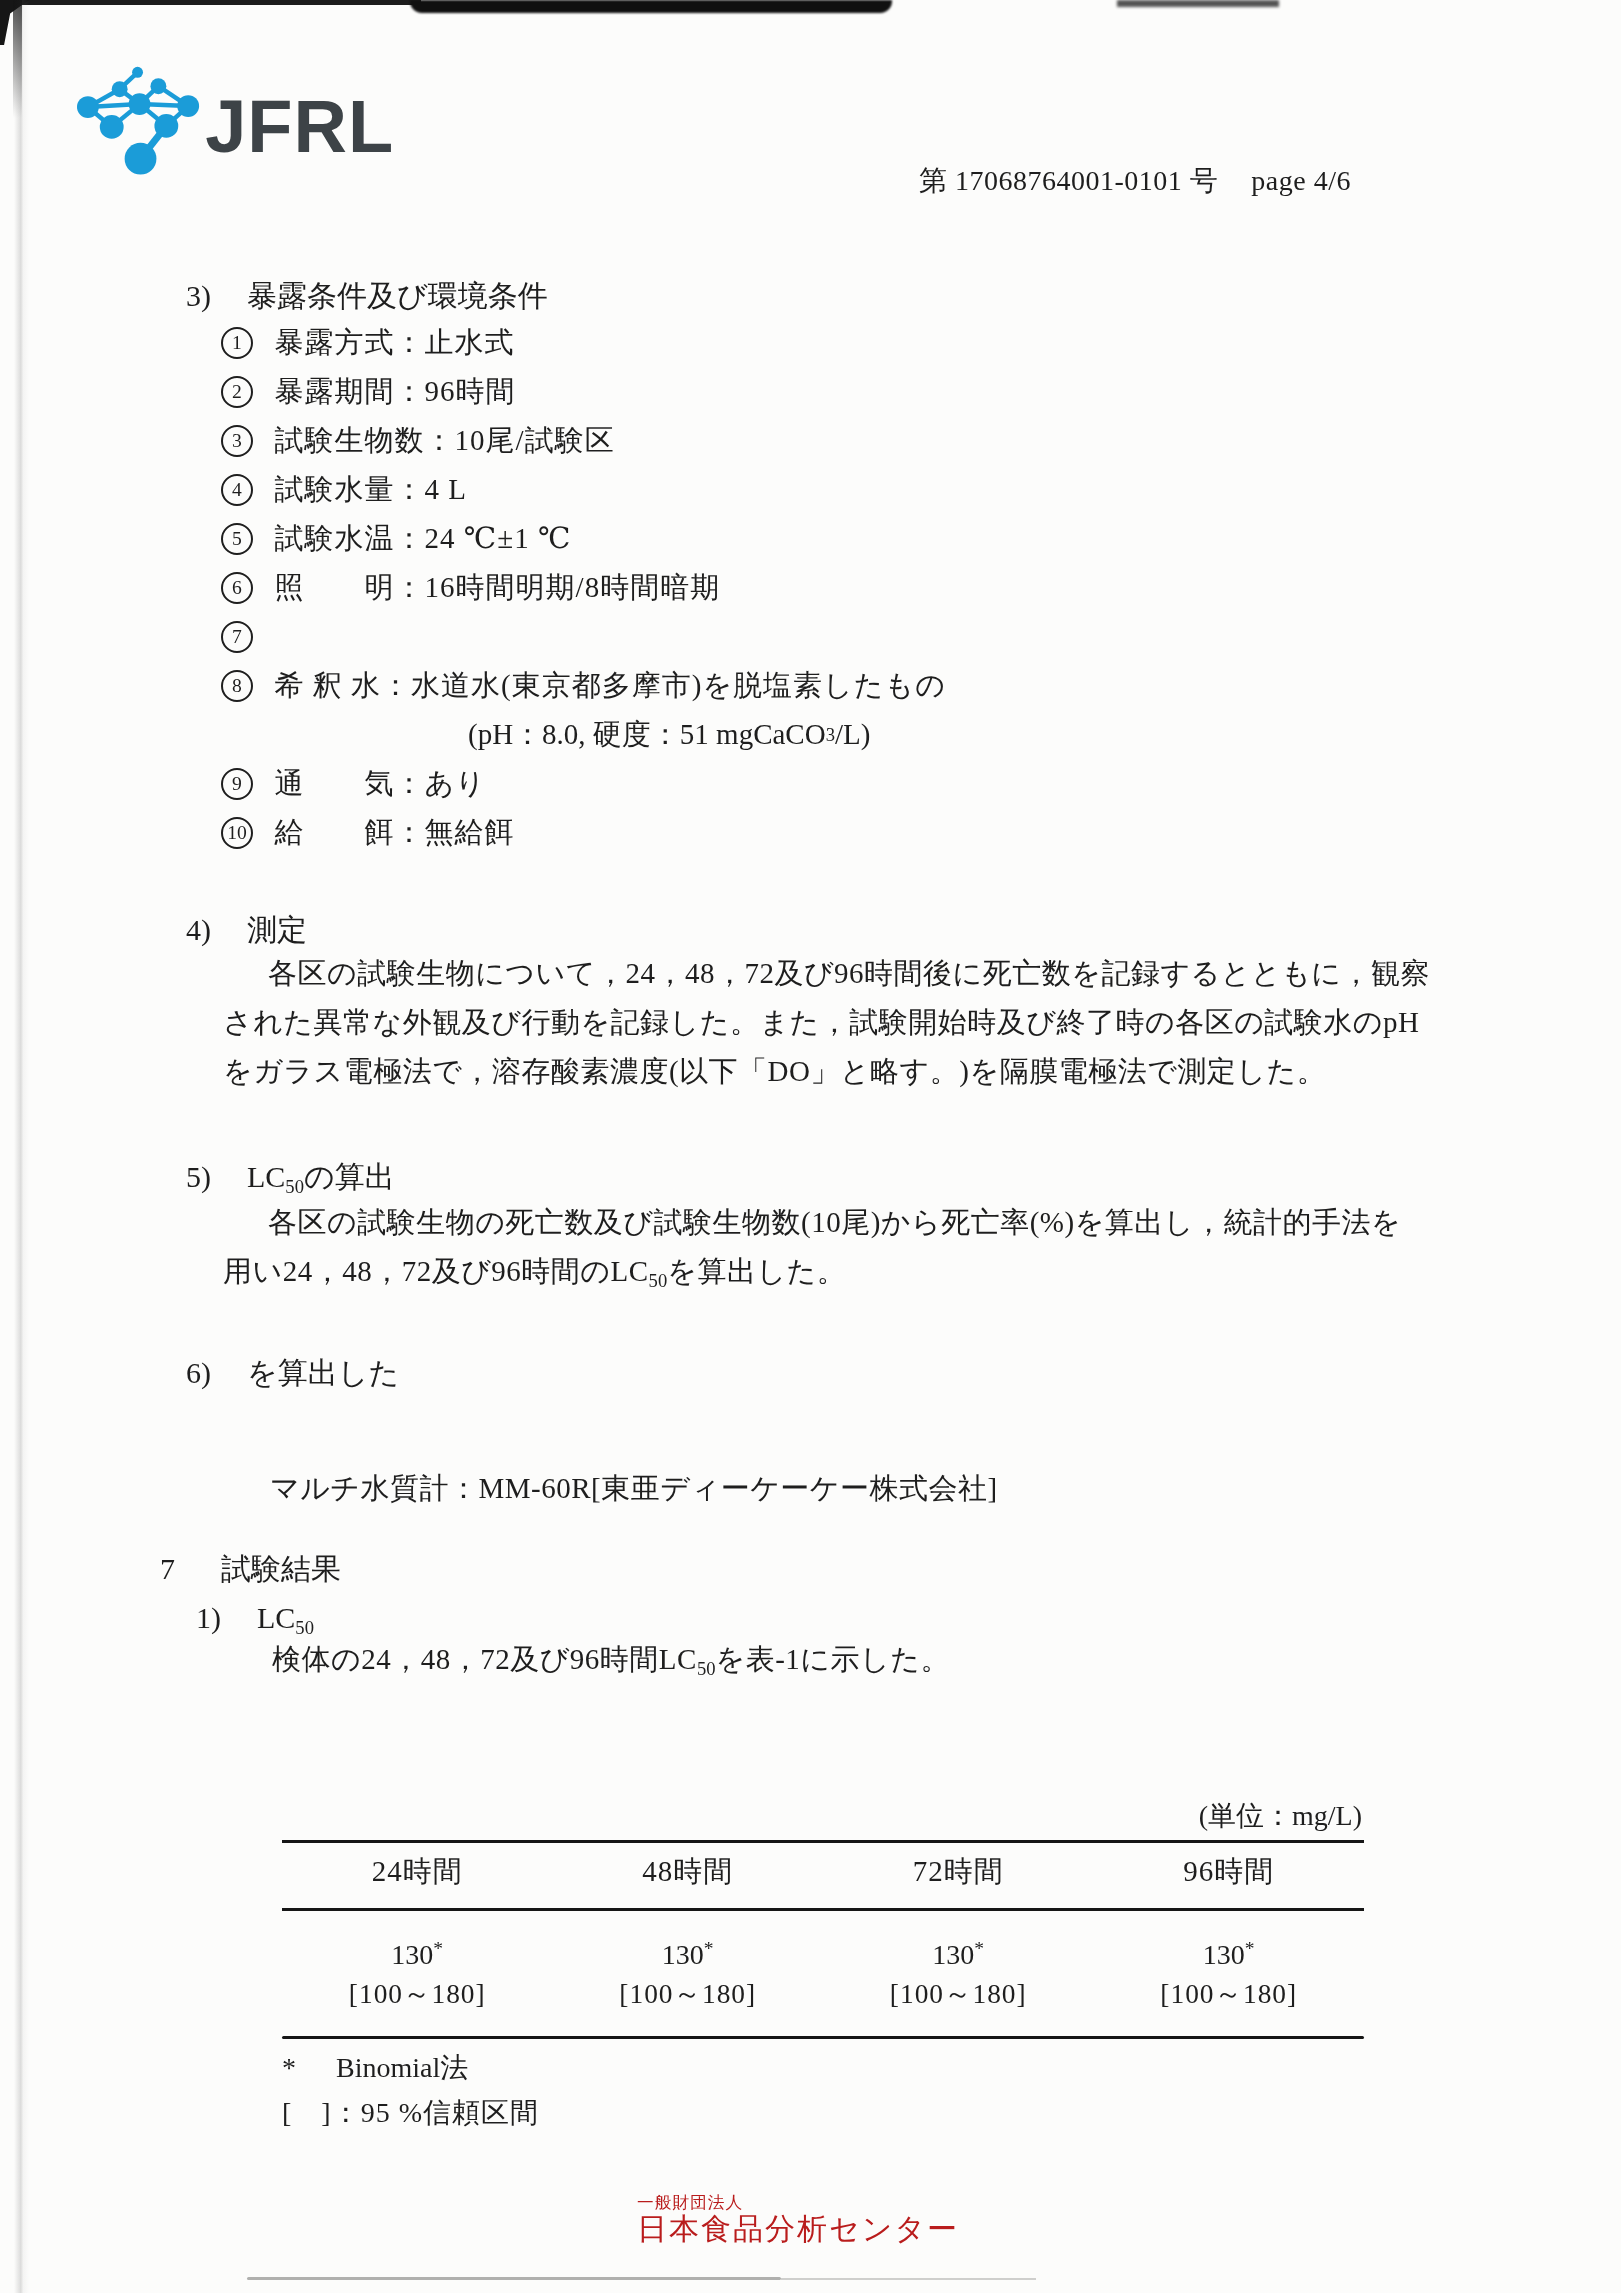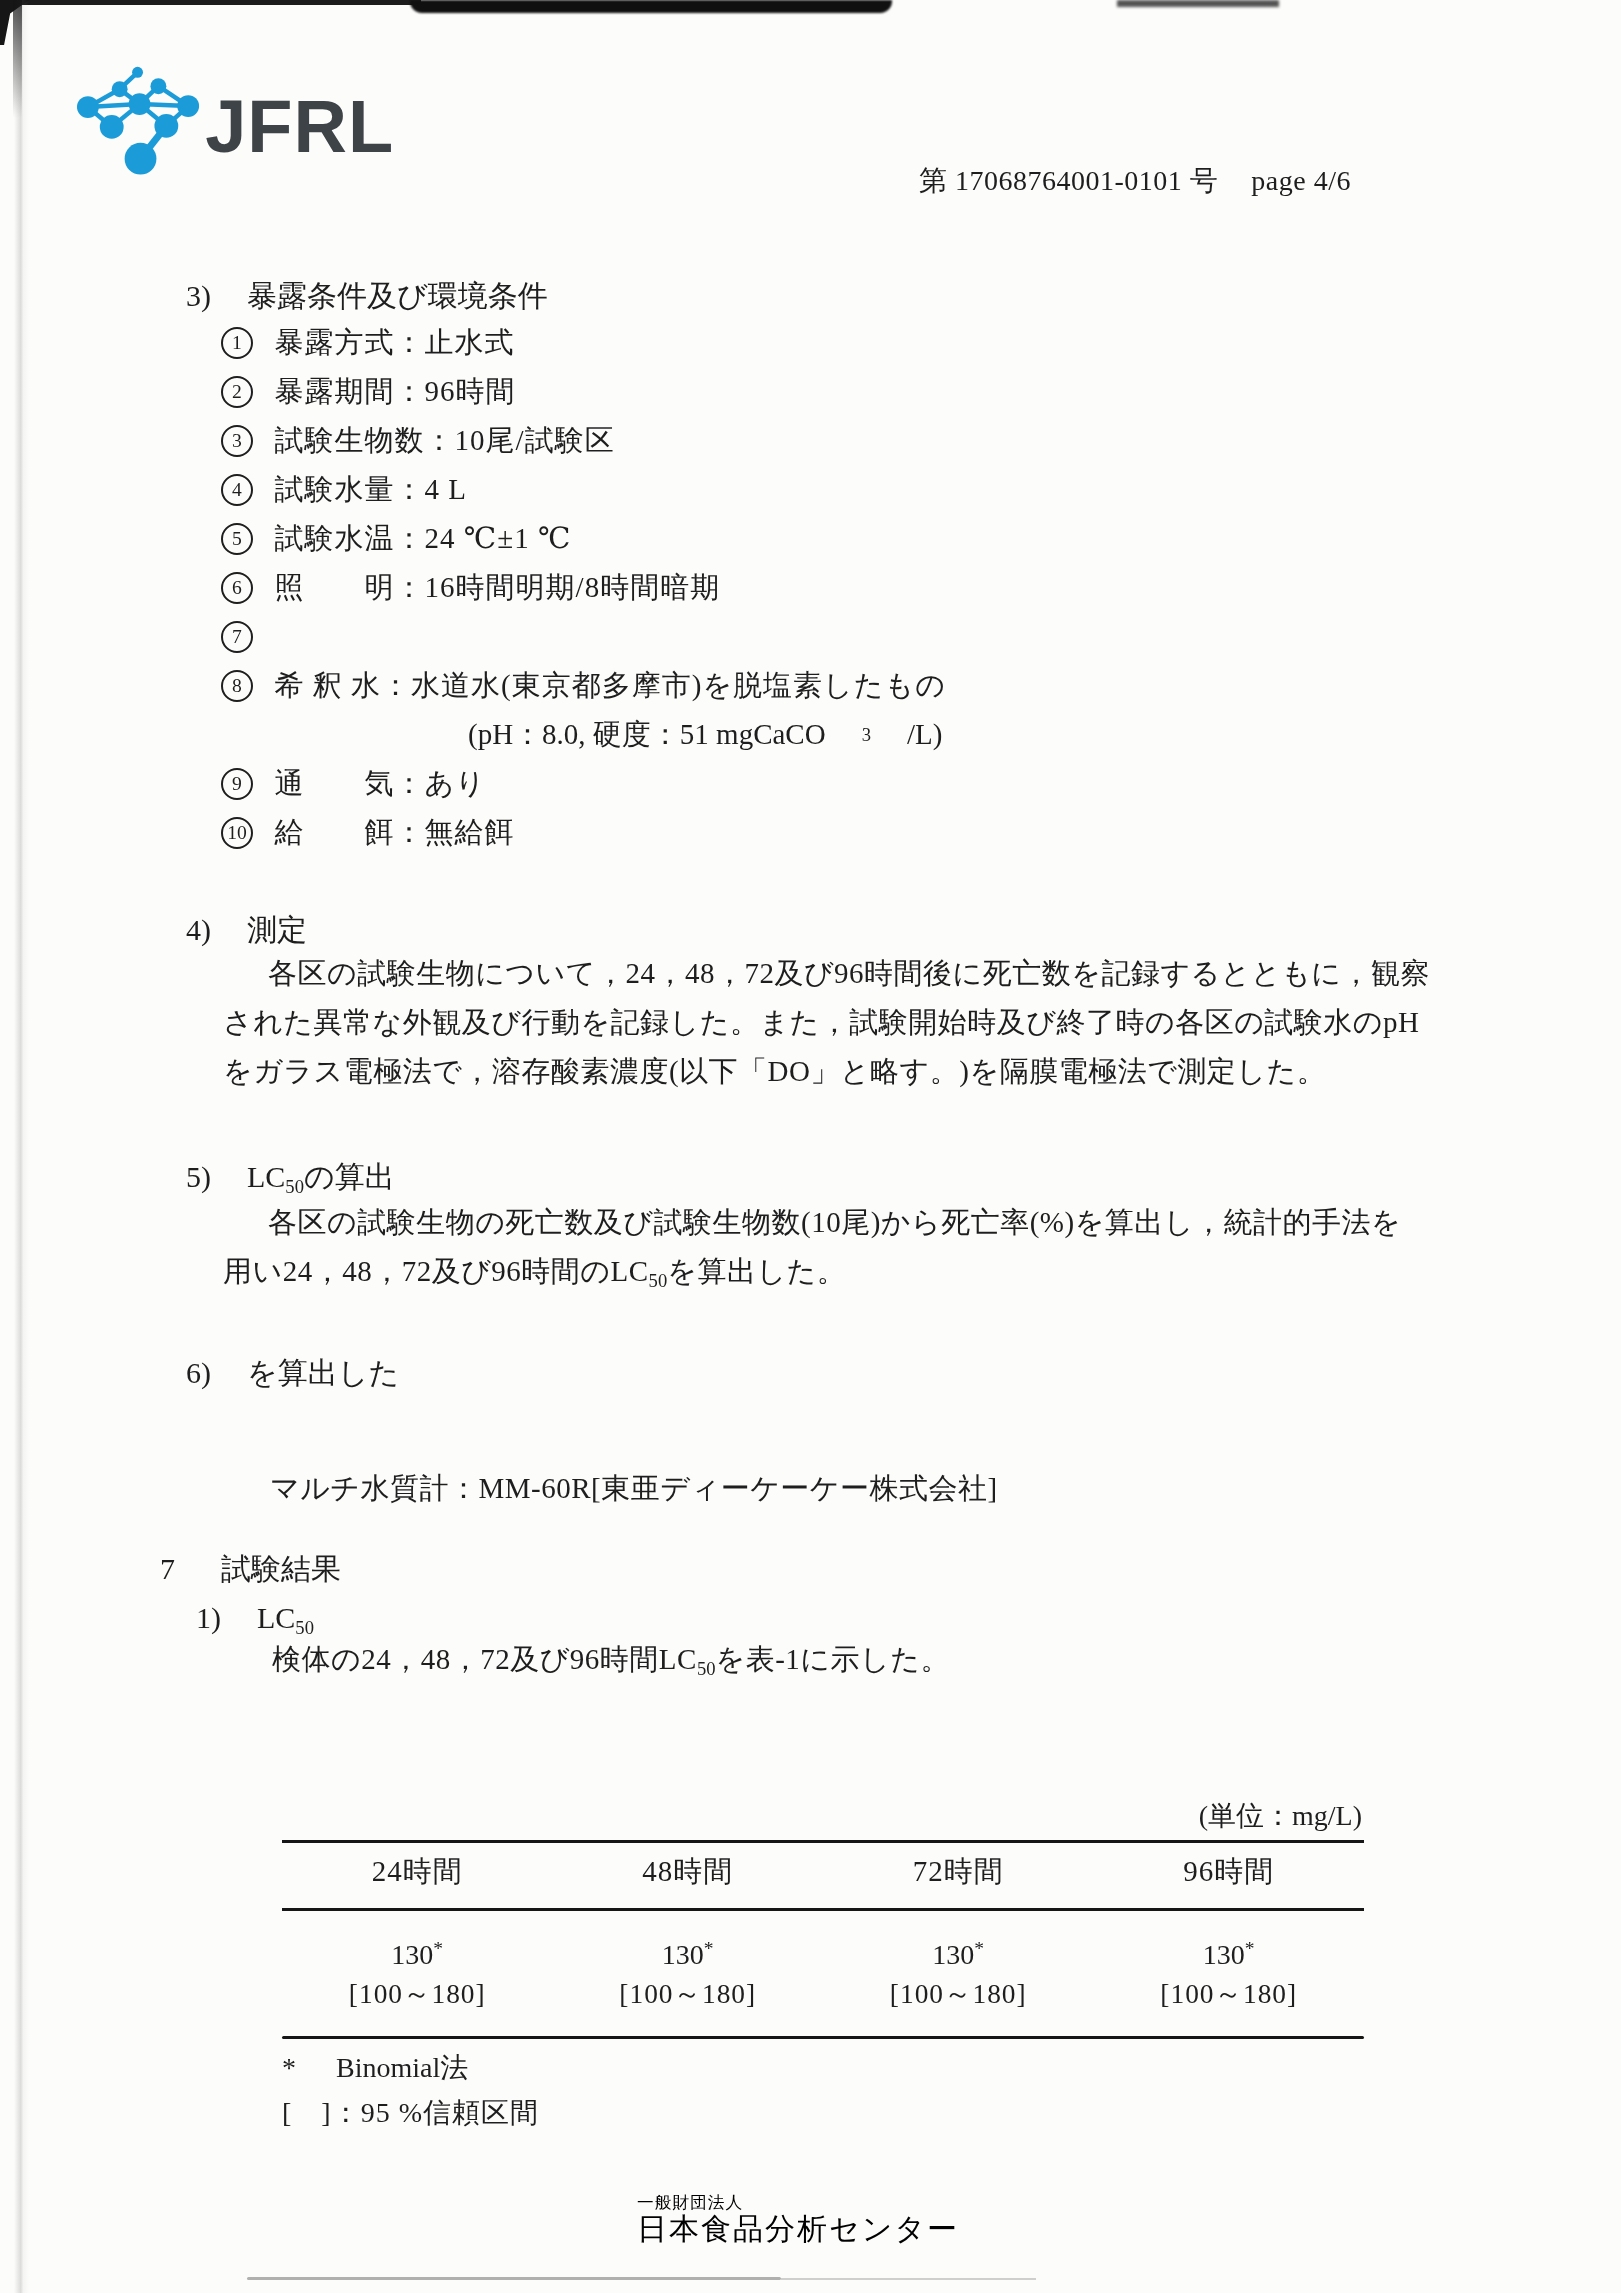--- a/index.html
+++ b/index.html
@@ -42,21 +42,21 @@
   .subsc{font-size:18.6px;vertical-align:-5.9px;letter-spacing:0;}
   
   .cond-list{position:absolute;left:221px;top:318px;}
   .cond-row{height:49px;display:flex;align-items:center;font-size:29px;white-space:nowrap;}
   .circ{
     flex:0 0 auto;width:32px;height:32px;border:2px solid #1e1e1e;border-radius:50%;
     display:inline-flex;align-items:center;justify-content:center;
     font-size:19.6px;line-height:1;margin-right:21.6px;box-sizing:border-box;
   }
   .cond-text{letter-spacing:1px;}
-  .ph-row{padding-left:247px;gap:36px;}
+  .ph-row{padding-left:247px;}
   
   .para{position:absolute;font-size:29px;letter-spacing:0.5px;}
   .para .pline{height:49px;line-height:49px;white-space:nowrap;}
   .para .indent{padding-left:45px;}
   
   .tbl-caption{position:absolute;left:284px;width:1078px;top:1751px;text-align:center;font-size:29px;white-space:nowrap;}
   .tbl-unit{position:absolute;left:284px;width:1078px;top:1797px;text-align:right;font-size:28px;white-space:nowrap;}
   .tbl-rule{position:absolute;left:282px;width:1082px;height:2.9px;background:#161616;}
   .rule1{top:1840px;}
   .rule2{top:1908px;}
@@ -65,21 +65,21 @@
   .tbl-head .cell{flex:1 1 0;text-align:center;font-size:29px;letter-spacing:1px;}
   .tbl-body{position:absolute;left:282px;top:1929px;width:1082px;display:flex;}
   .tbl-body .cell{flex:1 1 0;text-align:center;}
   .lcv{font-size:28px;line-height:39px;white-space:nowrap;}
   .lcv .star{font-size:19.6px;vertical-align:8.8px;}
   .civ{font-size:27.4px;line-height:41px;letter-spacing:1px;white-space:nowrap;}
   .fn1{position:absolute;left:282px;top:2049px;font-size:28px;white-space:nowrap;}
   .fn1 .fn-marker{display:inline-block;min-width:54px;}
   .fn2{position:absolute;left:282px;top:2094px;font-size:28px;letter-spacing:1px;white-space:nowrap;}
   
-  .footer{position:absolute;left:637px;top:2194px;font-family:"Liberation Sans","DejaVu Sans",sans-serif;color:#000000;}
+  .footer{position:absolute;left:637px;top:2194px;font-family:"Liberation Sans","DejaVu Sans",sans-serif;color:#b91c1c;}
   .footer-small{font-size:16.7px;line-height:17.6px;letter-spacing:1px;}
   .footer-big{font-size:30px;line-height:33px;letter-spacing:2px;font-weight:500;}
 </style>
 </head>
 <body>
 
 <div class="page">
 
   <div class="smudge-a"></div>
   <div class="smudge-b"></div>

